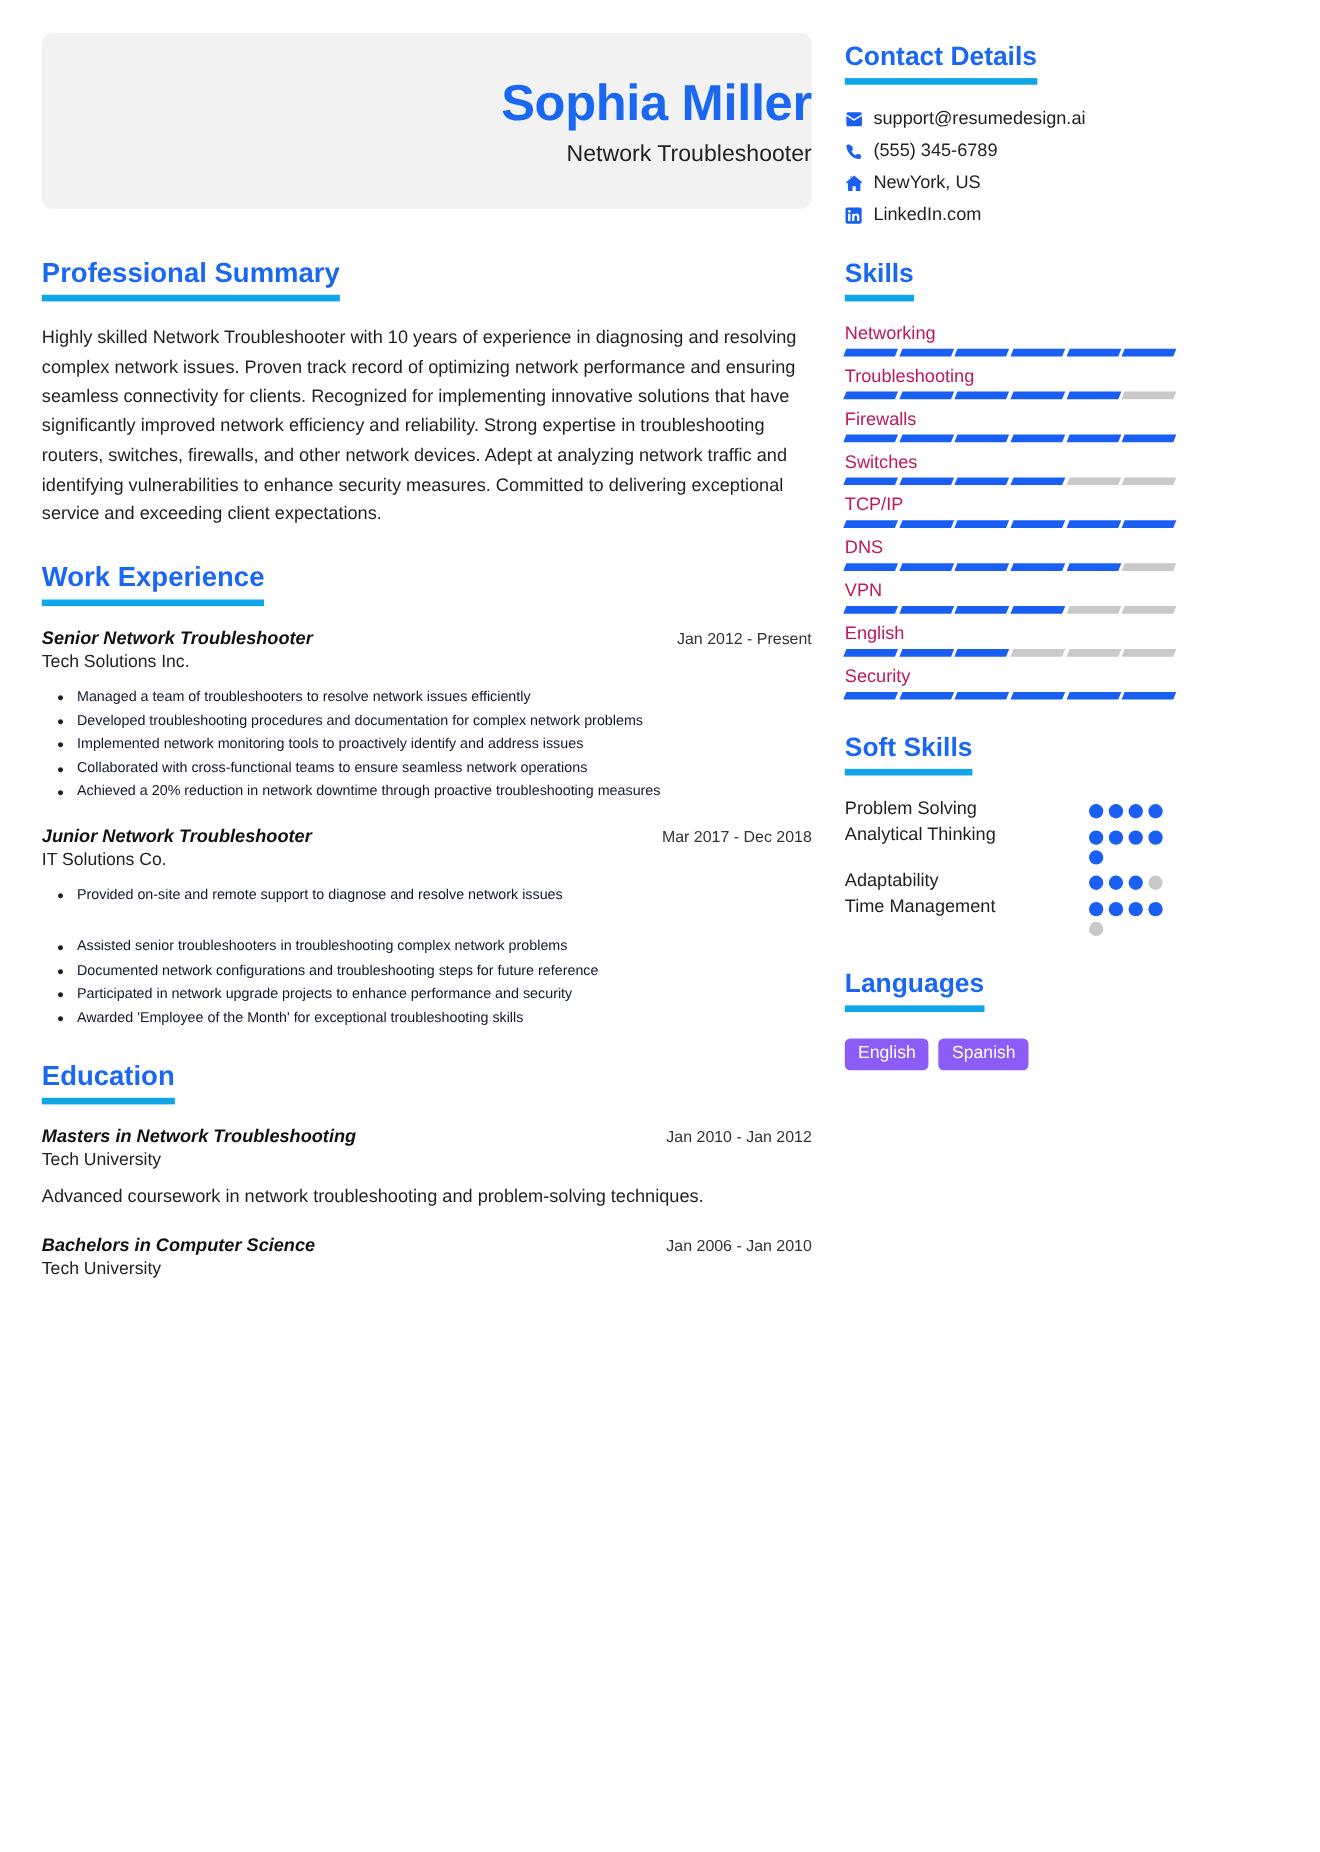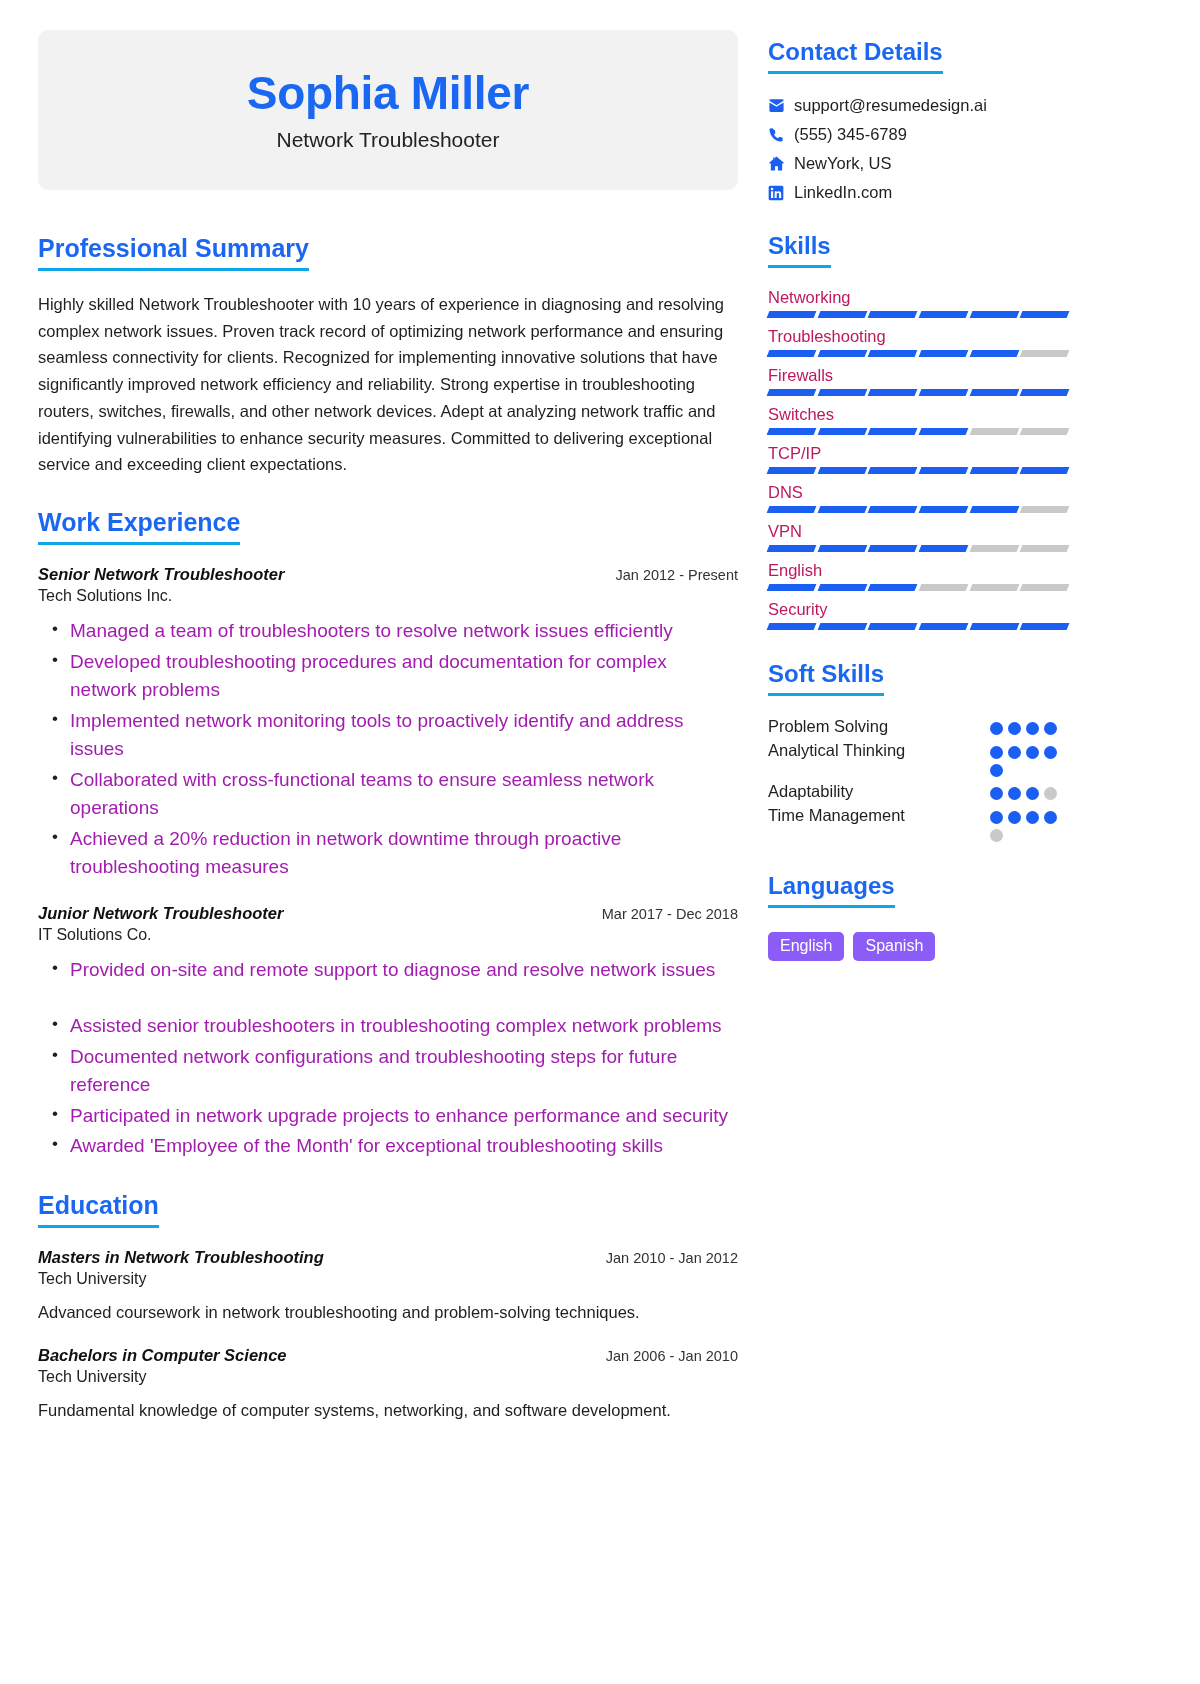--- a/index.html
+++ b/index.html
@@ -10,46 +10,46 @@
     color: #1a1a1a;
   }
   .page { position: relative; width: 1200px; height: 1684px; padding: 30px 38px 0 38px; display: flex; gap: 30px; }
   .col-left { width: 700px; flex: 0 0 700px; }
   .col-right { width: 300px; flex: 0 0 300px; padding-top: 8px; }
 
   
   .banner {
     background: #f2f2f2; border-radius: 10px;
     height: 160px; display: flex; flex-direction: column;
-    align-items: center; justify-content: center; margin-bottom: 44px;
+    align-items: flex-end; justify-content: center; margin-bottom: 44px;
   }
   .banner-name { color: #1a67f2; font-size: 46px; font-weight: bold; line-height: 1.1; letter-spacing: -0.3px; }
   .banner-title { font-size: 21px; color: #222; margin-top: 10px; }
 
   
   .sec-head {
     color: #1a67f2; font-size: 25px; font-weight: bold;
-    border-bottom: 3px solid #0ea5e9; display: inline-block;
+    border-bottom: 6px solid #0ea5e9; display: inline-block;
     padding-bottom: 5px; margin-bottom: 20px;
   }
   .sec-head.small { font-size: 24px; }
   .section { margin-bottom: 30px; }
 
   
   .summary { font-size: 16.5px; line-height: 1.62; color: #1f1f1f; }
 
   
   .entry { margin-bottom: 22px; }
   .entry-top { display: flex; justify-content: space-between; align-items: baseline; }
   .entry-title { font-size: 16.5px; font-weight: bold; color: #111; font-style: italic; }
   .entry-date { font-size: 14.5px; color: #333; white-space: nowrap; padding-left: 14px; }
   .entry-org { font-size: 16px; color: #222; margin-top: 3px; }
   .bullets { list-style: none; margin-top: 12px; }
   .bullets li {
-    font-size: 19px; line-height: 1.5; color: #a21caf;
+    font-size: 13px; line-height: 1.5; color: #0f172a;
     position: relative; padding-left: 32px; margin-bottom: 2px;
   }
   .bullets li::before {
     content: "•"; position: absolute; left: 14px; top: -1px; font-size: 17px; color: #1f1f1f;
   }
   .bullets li.spaced { margin-bottom: 28px; }
   .entry-desc { font-size: 16.5px; line-height: 1.5; color: #1f1f1f; margin-top: 12px; }
 
   
   .contact-list { margin-top: 2px; }
@@ -142,21 +142,20 @@
             </div>
             <div class="entry-org">Tech University</div>
             <div class="entry-desc">Advanced coursework in network troubleshooting and problem-solving techniques.</div>
           </div>
           <div class="entry">
             <div class="entry-top">
               <div class="entry-title">Bachelors in Computer Science</div>
               <div class="entry-date">Jan 2006 - Jan 2010</div>
             </div>
             <div class="entry-org">Tech University</div>
-            <div class="entry-desc">Fundamental knowledge of computer systems, networking, and software development.</div>
           </div>
         </div>
     </div>
 
   </div>
 
   <div class="col-right">
 
     <div class="section">
       <div class="sec-head small">Contact Details</div>

